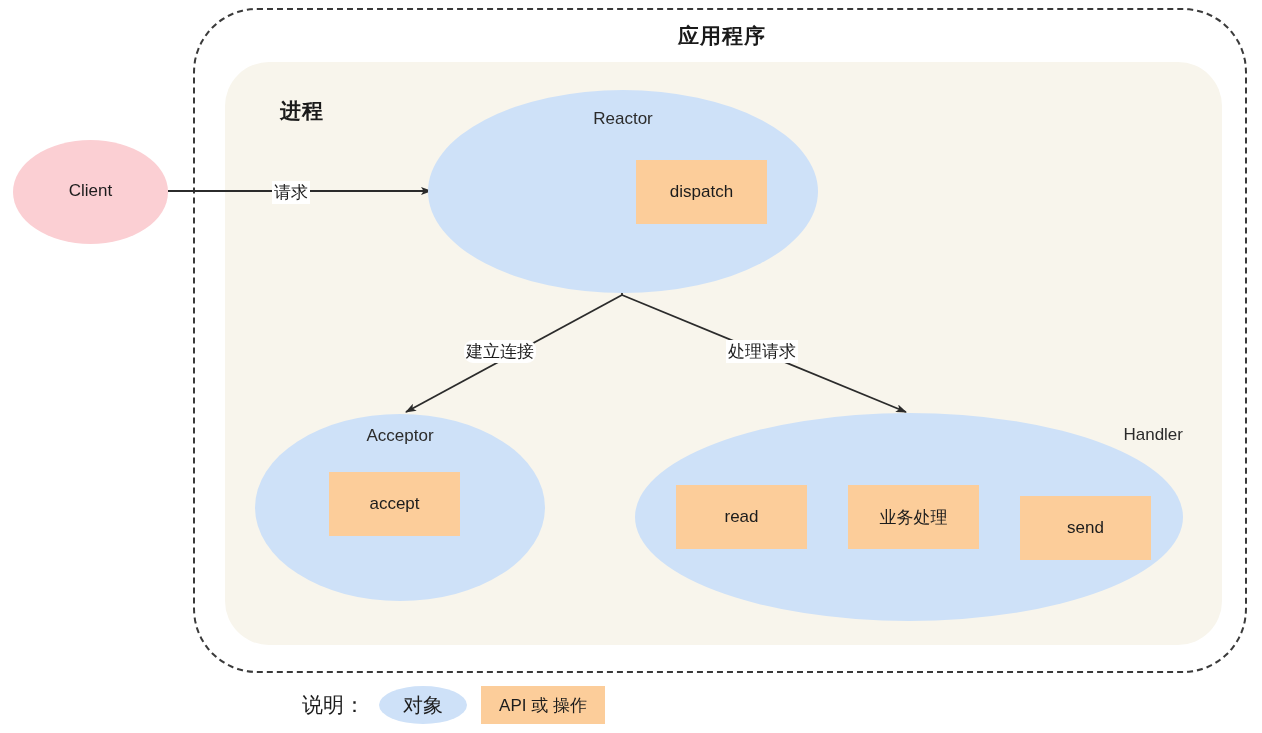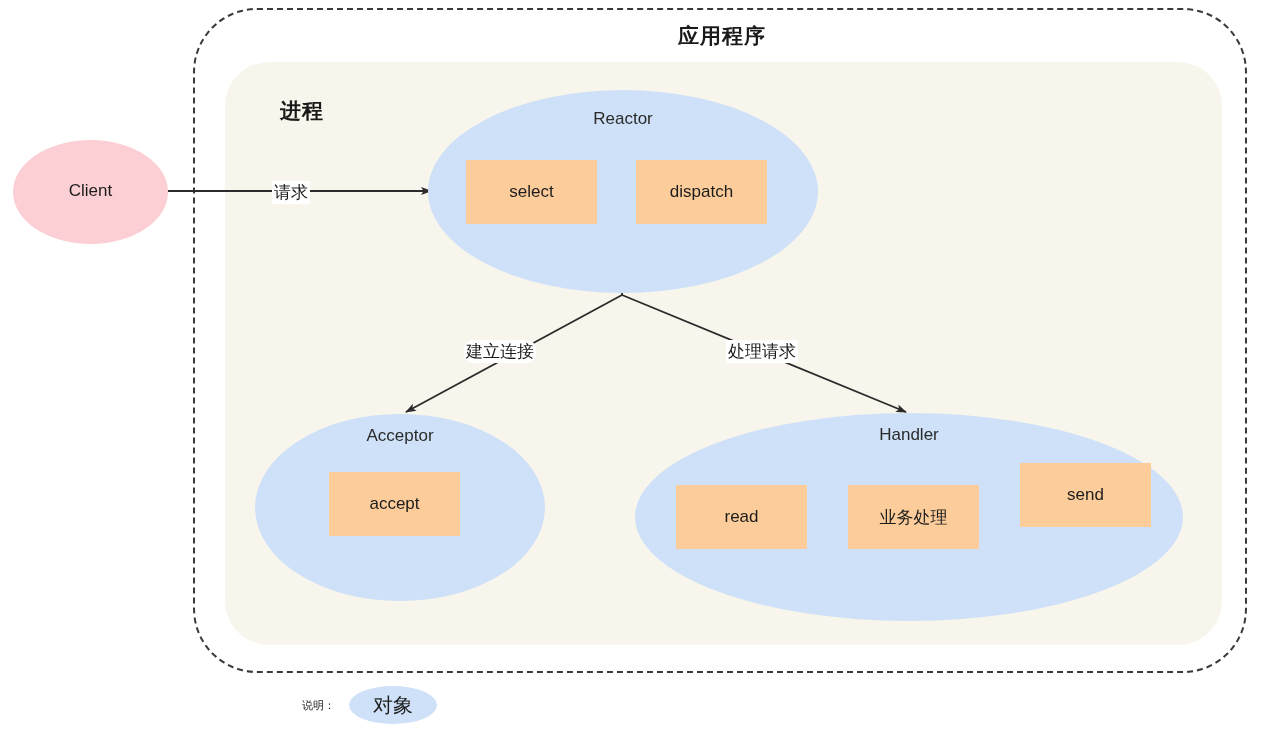--- a/index.html
+++ b/index.html
@@ -97,21 +97,21 @@
 
   .node-caption {
     position: absolute;
     width: 100%;
     text-align: center;
     font-size: 17px;
     color: #2b2b2b;
   }
   .ellipse-reactor .node-caption { top: 19px; }
   .ellipse-acceptor .node-caption { top: 12px; }
-  .ellipse-handler .node-caption { top: 12px; }
+  .ellipse-handler .node-caption { top: 12px; text-align: right; }
 
   .client-label {
     position: absolute;
     width: 100%;
     top: 41px;
     text-align: center;
     font-size: 17px;
     color: #1c1c1c;
   }
 
@@ -124,21 +124,21 @@
     justify-content: center;
     font-size: 17px;
     color: #1c1c1c;
     box-sizing: border-box;
   }
   .op-select    { left: 466px; top: 160px; width: 131px; height: 64px; }
   .op-dispatch  { left: 636px; top: 160px; width: 131px; height: 64px; }
   .op-accept    { left: 329px; top: 472px; width: 131px; height: 64px; }
   .op-read      { left: 676px; top: 485px; width: 131px; height: 64px; }
   .op-business  { left: 848px; top: 485px; width: 131px; height: 64px; }
-  .op-send      { left: 1020px; top: 463px; width: 131px; height: 64px; }
+  .op-send      { left: 1020px; top: 496px; width: 131px; height: 64px; }
 
   
   .edge-label {
     position: absolute;
     font-size: 17px;
     color: #1c1c1c;
     background: #ffffff;
     padding: 0 2px;
     white-space: nowrap;
   }
@@ -159,21 +159,21 @@
   
   .legend {
     position: absolute;
     left: 302px;
     top: 686px;
     display: flex;
     align-items: center;
     gap: 14px;
   }
   .legend-title {
-    font-size: 11px;
+    font-size: 21px;
     color: #1c1c1c;
   }
   .legend-object {
     width: 88px;
     height: 38px;
     border-radius: 50%;
     background: #cee1f8;
     display: flex;
     align-items: center;
     justify-content: center;
@@ -225,21 +225,20 @@
     <line x1="981" y1="517" x2="1017" y2="517" stroke="#2b2b2b" stroke-width="1.8" marker-end="url(#arrowhead-sm)"></line>
   </svg>
 
   <div class="ellipse ellipse-client">
     <div class="client-label">Client</div>
   </div>
 
   <div class="ellipse ellipse-reactor">
     <div class="node-caption">Reactor</div>
   </div>
-  <div class="op-box op-select">select</div>
   <div class="op-box op-dispatch">dispatch</div>
 
   <div class="ellipse ellipse-acceptor">
     <div class="node-caption">Acceptor</div>
   </div>
   <div class="op-box op-accept">accept</div>
 
   <div class="ellipse ellipse-handler">
     <div class="node-caption">Handler</div>
   </div>
@@ -247,15 +246,16 @@
   <div class="op-box op-business">业务处理</div>
   <div class="op-box op-send">send</div>
 
   <div class="edge-label label-request">请求</div>
   <div class="edge-label label-connect">建立连接</div>
   <div class="edge-label label-handle">处理请求</div>
 
   <div class="legend">
     <div class="legend-title">说明：</div>
     <div class="legend-object">对象</div>
+    <div class="legend-api">API 或 操作</div>
   </div>
 
 </div>
 
 </body></html>

